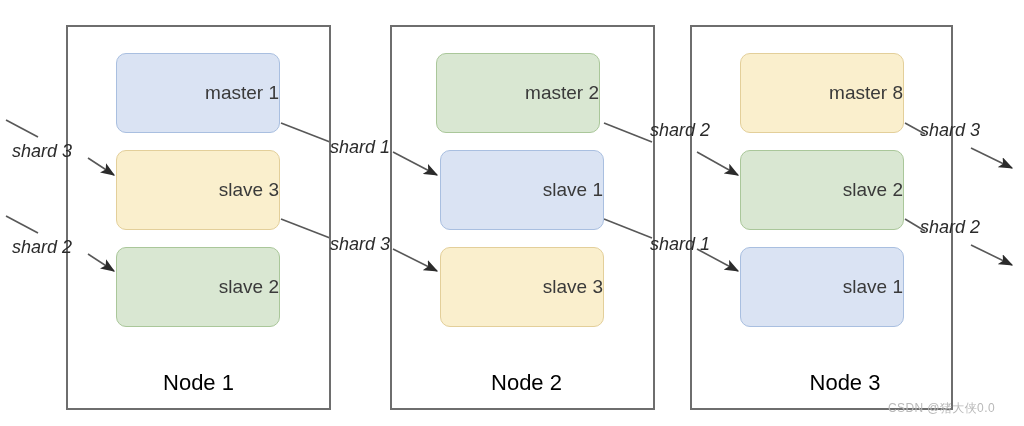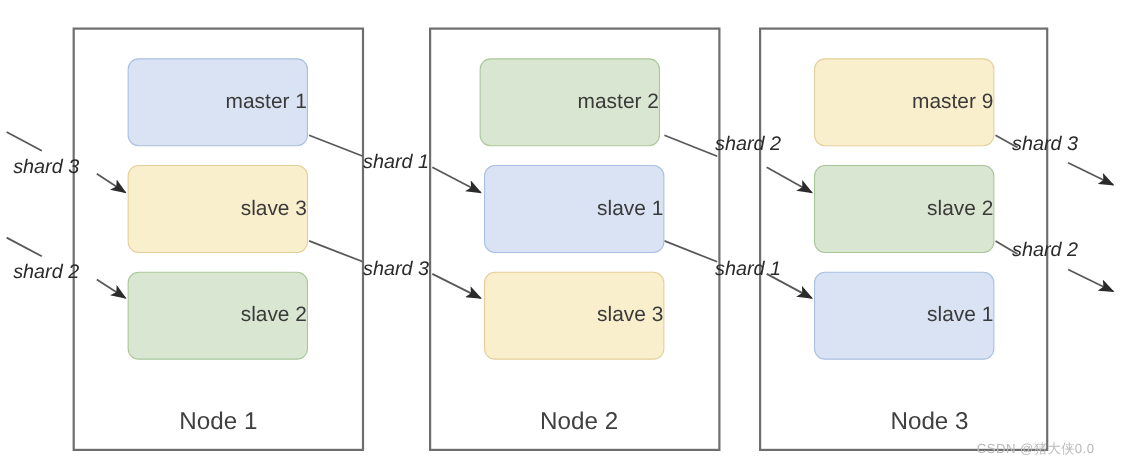--- a/index.html
+++ b/index.html
@@ -20,21 +20,21 @@
   
   .node-frame {
     position: absolute;
     border: 2px solid #6e6e6e;
     box-sizing: border-box;
     background: transparent;
   }
   .node-label {
     position: absolute;
     font-size: 22px;
-    color: #404040;
+    color: #000000;
     text-align: center;
     white-space: nowrap;
   }
   
   .repl-box {
     position: absolute;
     box-sizing: border-box;
     border-radius: 10px;
     border: 1.5px solid;
     display: flex;
@@ -137,21 +137,21 @@
     <span>slave 1</span>
   </div>
   <div class="repl-box fill-yellow" style="left:440px; top:247px; width:164px; height:80px;">
     <span>slave 3</span>
   </div>
   <div class="node-label" style="left:390px; top:370px; width:273px;">Node 2</div>
 
   <div class="node-frame" style="left:690px; top:25px; width:263px; height:385px;"></div>
 
   <div class="repl-box fill-yellow" style="left:740px; top:53px; width:164px; height:80px;">
-    <span>master 9</span>
+    <span>master 8</span>
   </div>
   <div class="repl-box fill-green" style="left:740px; top:150px; width:164px; height:80px;">
     <span>slave 2</span>
   </div>
   <div class="repl-box fill-blue" style="left:740px; top:247px; width:164px; height:80px;">
     <span>slave 1</span>
   </div>
   <div class="node-label" style="left:690px; top:370px; width:310px;">Node 3</div>
 
   <div class="edge-label" style="left:12px; top:141px;">shard 3</div>

